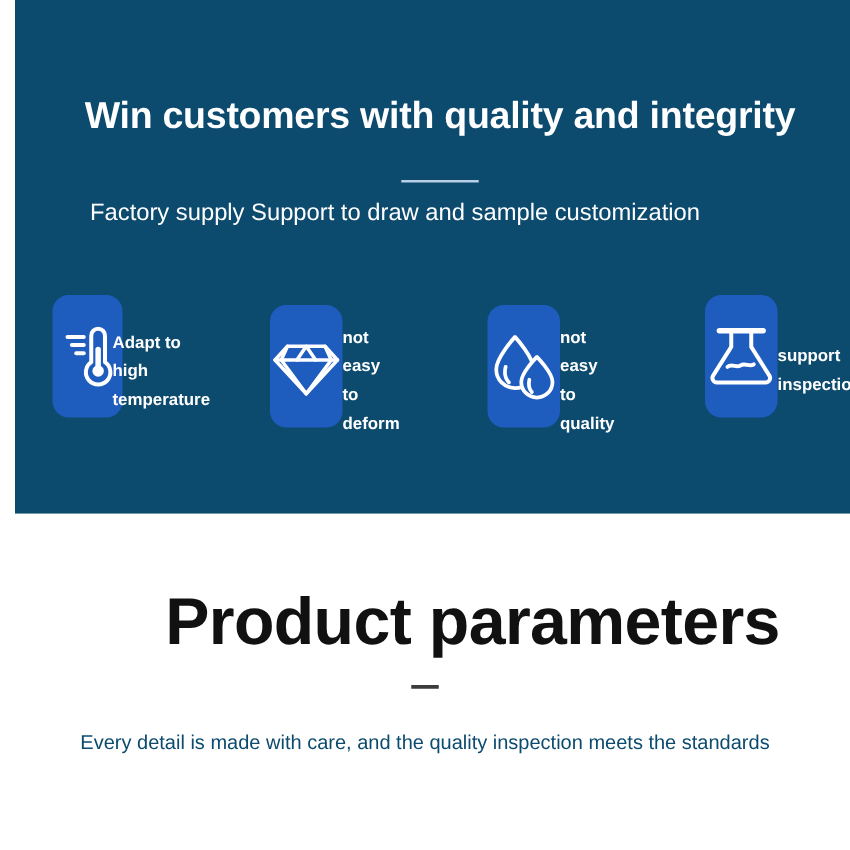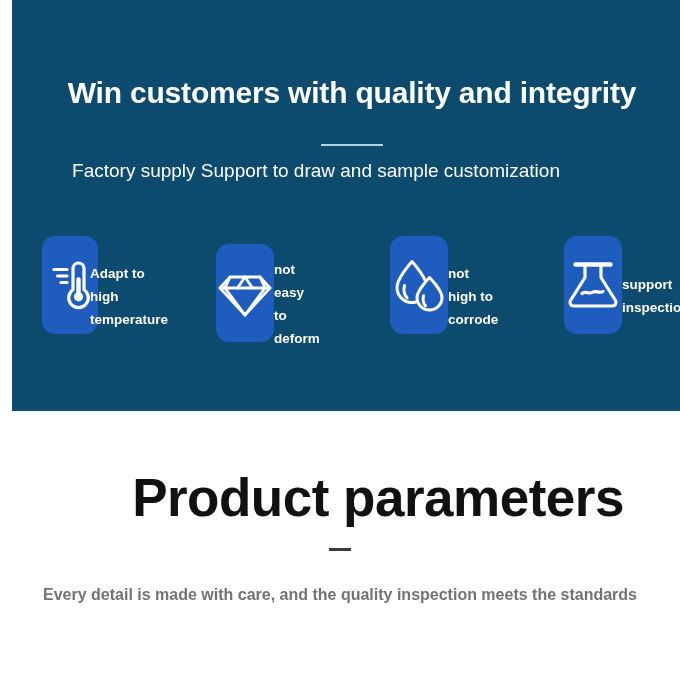--- a/index.html
+++ b/index.html
@@ -140,23 +140,23 @@
     width: 22px;
     height: 3px;
     background: #3c3c3c;
   }
   .section-subtitle {
     position: absolute;
     left: 0;
     top: 583px;
     width: 680px;
     text-align: center;
-    color: #737373;
+    color: #0c4a6e;
     font-size: 16px;
-    font-weight: bold;
+    font-weight: normal;
     line-height: 24px;
     white-space: nowrap;
   }
 </style>
 </head>
 <body>
 
 <div class="page">
 
   <div class="hero">
@@ -205,21 +205,21 @@
         <div class="feature-box">
           <span>
             <svg width="58" height="58" viewBox="0 0 58 58" fill="none" stroke="#ffffff" stroke-width="3" stroke-linecap="round" stroke-linejoin="round">
               <path d="M22 5.5 C22 5.5 37 22 37 31.5 a15 15 0 0 1 -30 0 C7 22 22 5.5 22 5.5 z"></path>
               <path d="M14.5 29.5 c-1.2 4.8 0 9.6 2.6 12.4"></path>
               <path d="M39.5 21.5 C39.5 21.5 52 34.2 52 41.5 a12.5 12.5 0 0 1 -25 0 C27 34.2 39.5 21.5 39.5 21.5 z" fill="#1e5cbe"></path>
               <path d="M33.5 39.8 c-0.9 3.9 0 7.7 2 9.9"></path>
             </svg>
           </span>
         </div>
-        <div class="feature-label">not high to corrode</div>
+        <div class="feature-label">not easy to quality</div>
       </div>
 
       <div class="feature">
         <div class="feature-box">
           <span>
             <svg width="58" height="58" viewBox="0 0 58 58" fill="none" stroke="#ffffff" stroke-width="3.2" stroke-linecap="round" stroke-linejoin="round">
               <path d="M11.5 8.5 h35" stroke-width="4.4"></path>
               <path d="M21 9 v12.5 L6.5 44.5 a3.6 3.6 0 0 0 3 5.5 h39 a3.6 3.6 0 0 0 3 -5.5 L37 21.5 V9"></path>
               <path d="M18 37.5 c3.5 -3.2 7 1.2 10.5 -1.2 c3.5 -2.4 7 1.6 10.5 -0.8"></path>
             </svg>

